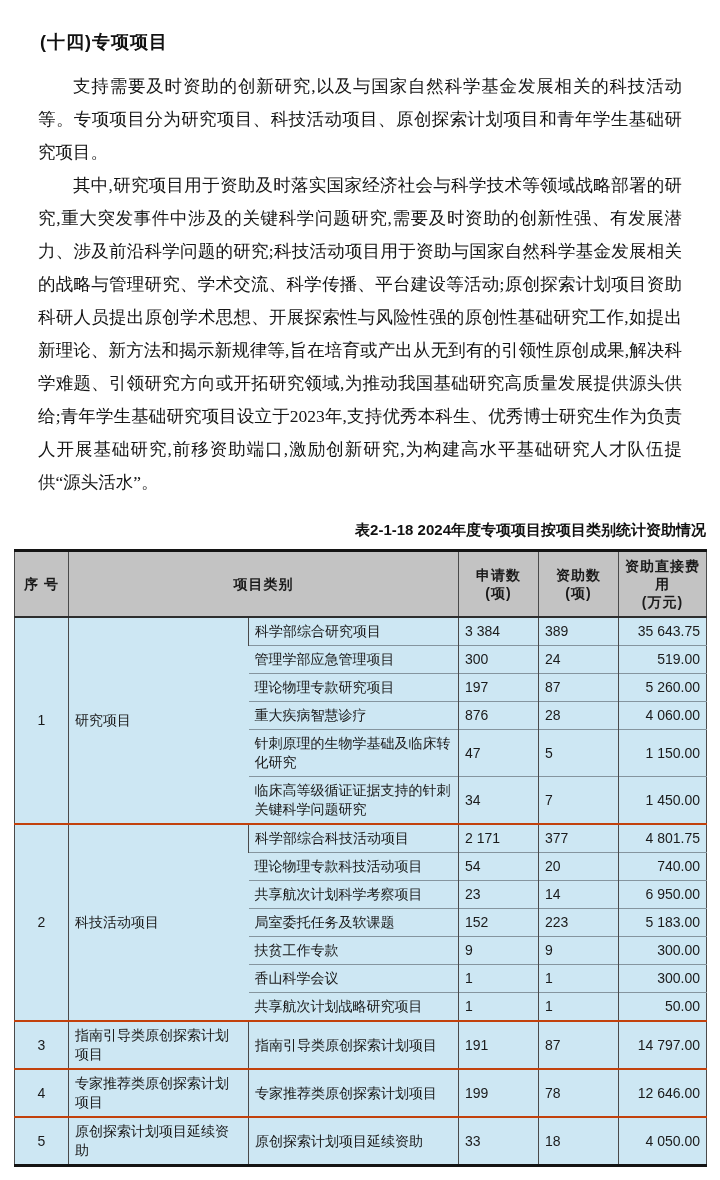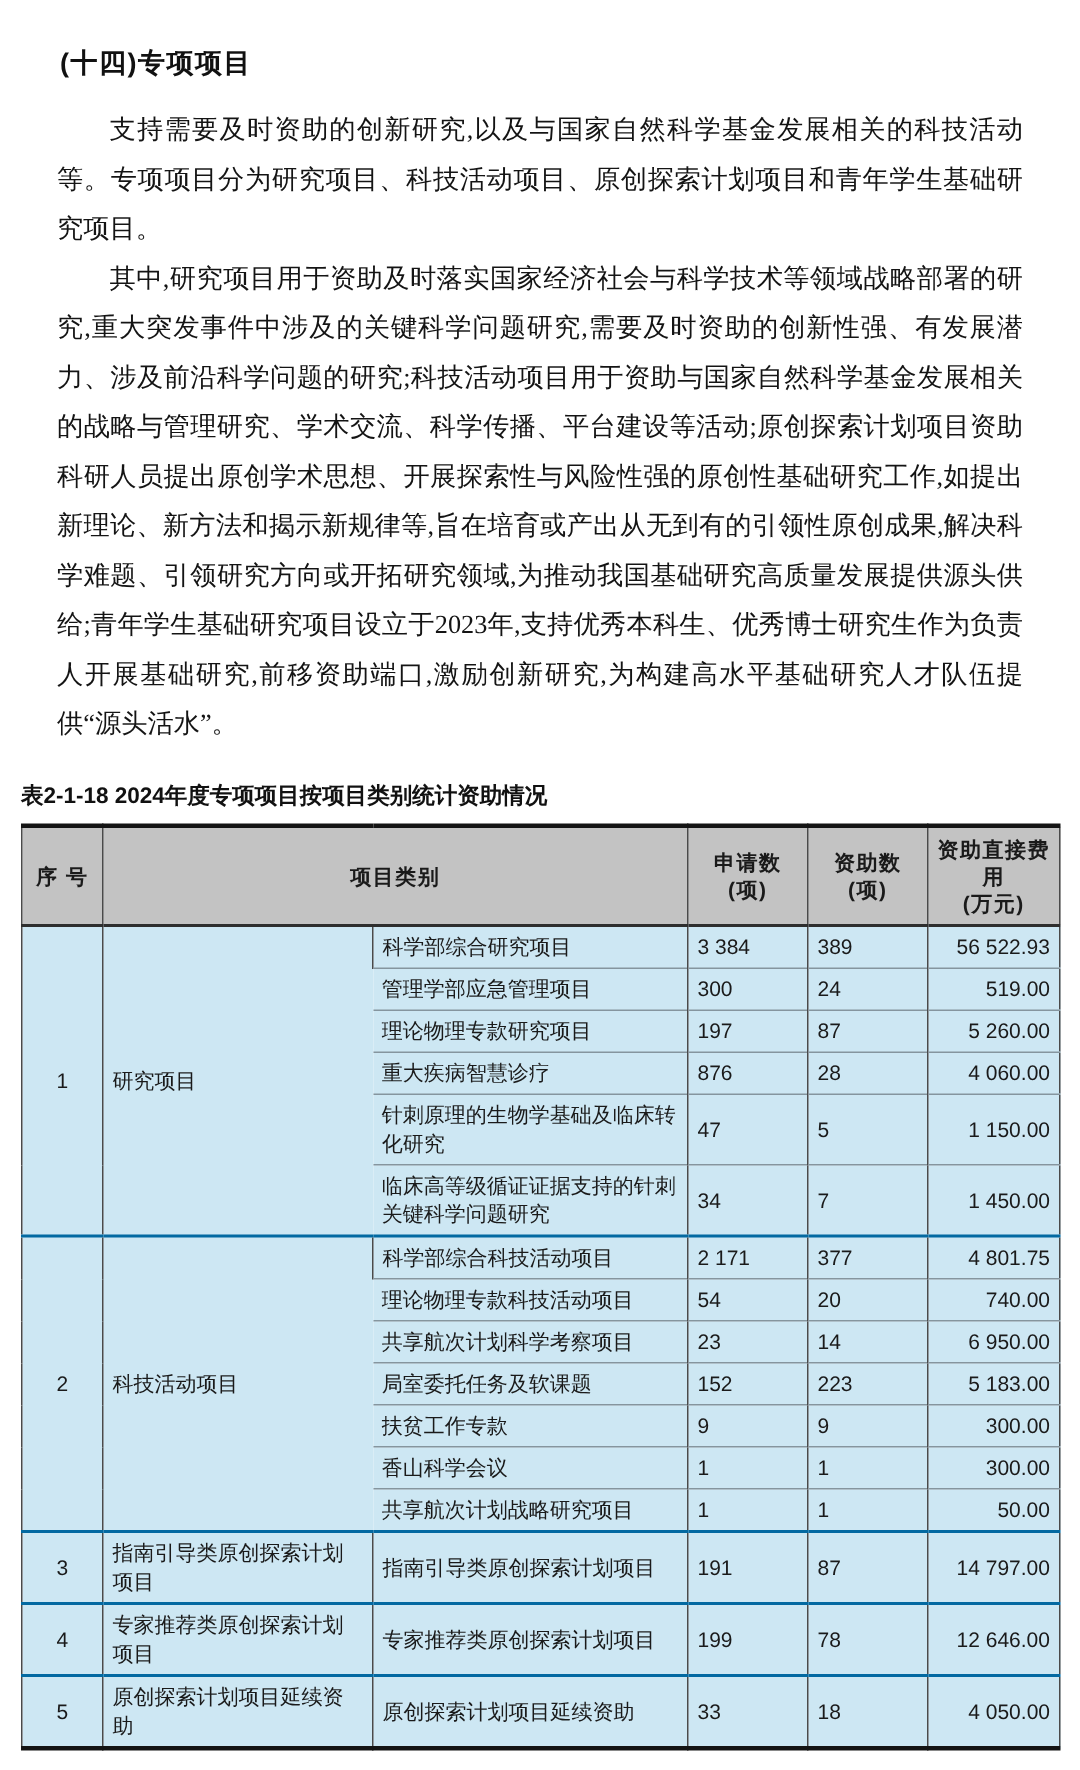--- a/index.html
+++ b/index.html
@@ -29,21 +29,21 @@
     font-size: 17.5px;
     line-height: 33px;
     text-align: justify;
     text-justify: inter-ideograph;
     color: #141414;
   }
   .body-text p { text-indent: 2em; }
 
   .table-title {
     margin: 22px 14px 9px 14px;
-    text-align: left;
+    text-align: right;
     font-size: 15px;
     font-weight: 700;
     color: #111;
   }
 
   table.stat-table {
     width: 692px;
     margin-left: 14px;
     border-collapse: collapse;
     table-layout: fixed;
@@ -68,21 +68,21 @@
     line-height: 18px;
     white-space: pre-line;
     letter-spacing: 1px;
   }
   .stat-table tbody td {
     background: #cde7f3;
     border-top: 1px solid #85959e;
     padding: 4px 6px;
     line-height: 19px;
   }
-  .stat-table tbody tr.group-start > td { border-top: 2px solid #0369a1; }
+  .stat-table tbody tr.group-start > td { border-top: 2px solid #c2410c; }
   .stat-table tbody tr:first-child > td { border-top: none; }
 
   td.cell-no { text-align: center; }
   td.cell-group { padding-left: 12px; }
   td.cell-item { padding-left: 12px; margin-top: 10px; }
   td.cell-num { text-align: left; }
   td.cell-amount { text-align: right; padding-right: 11px; }
 </style>
 </head>
 <body>
@@ -119,21 +119,21 @@
 (万元)</th>
       </tr>
     </thead>
     <tbody>
         <tr class="group-start">
           <td class="cell-no" rowspan="6">1</td>
           <td class="cell-group" rowspan="6">研究项目</td>
           <td class="cell-item">科学部综合研究项目</td>
           <td class="cell-num">3 384</td>
           <td class="cell-num">389</td>
-          <td class="cell-amount">56 522.93</td>
+          <td class="cell-amount">35 643.75</td>
         </tr>
         <tr>
           <td class="cell-item">管理学部应急管理项目</td>
           <td class="cell-num">300</td>
           <td class="cell-num">24</td>
           <td class="cell-amount">519.00</td>
         </tr>
         <tr>
           <td class="cell-item">理论物理专款研究项目</td>
           <td class="cell-num">197</td>

